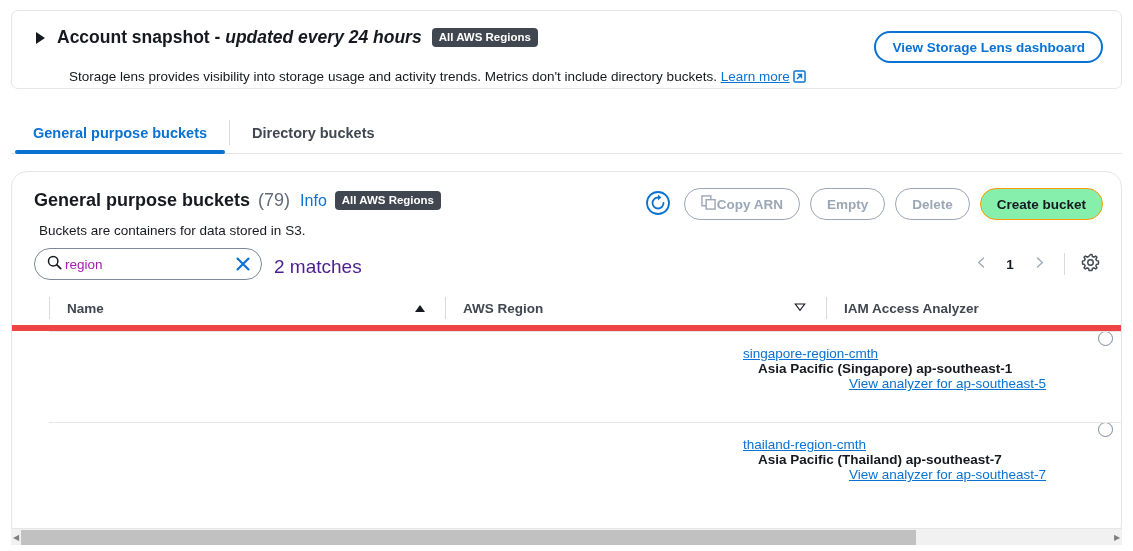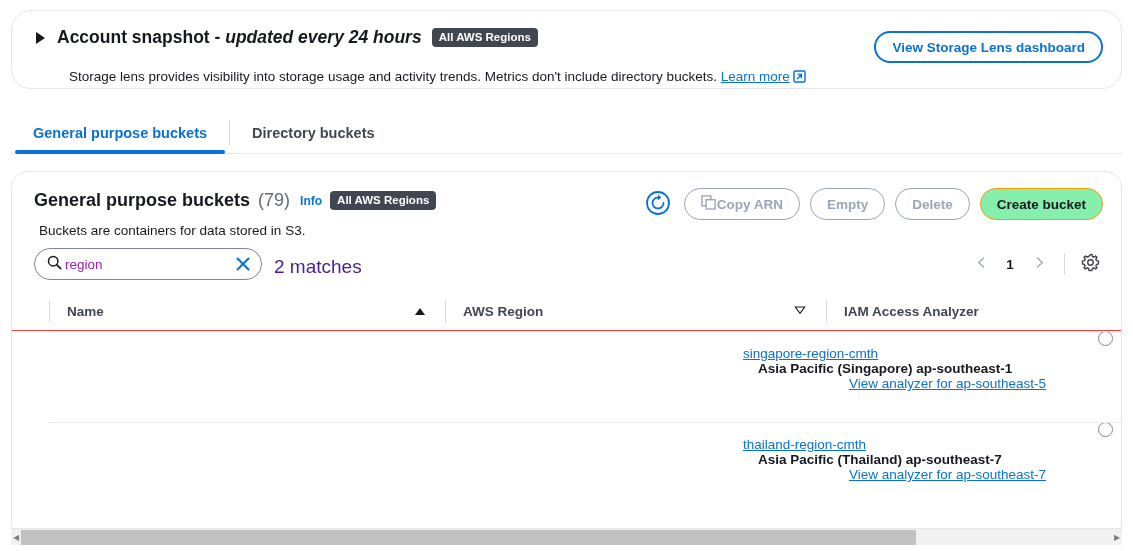--- a/index.html
+++ b/index.html
@@ -15,21 +15,21 @@
     color: #16191f;
   }
 
   
   .snapshot-card {
     position: absolute;
     left: 11px; top: 10px;
     width: 1111px; height: 79px;
     background: #ffffff;
     border: 1px solid #e4e6e8;
-    border-radius: 20px;
+    border-radius: 7px;
   }
   .snap-row1 {
     position: absolute;
     left: 24px; top: 16px;
     display: flex; align-items: center; gap: 10px;
   }
   .disclosure-tri {
     width: 0; height: 0;
     border-left: 9px solid #16191f;
     border-top: 6px solid transparent;
@@ -149,23 +149,23 @@
     font-weight: bold;
     color: #16191f;
     white-space: nowrap;
   }
   .panel-count {
     font-size: 18px;
     font-weight: normal;
     color: #5f6b7a;
   }
   .info-link {
-    font-size: 12px;
+    font-size: 16px;
     color: #0972d3;
-    font-weight: bold;
+    font-weight: normal;
     cursor: pointer;
     margin-left: 2px;
   }
   .panel-sub {
     position: absolute;
     left: 27px; top: 51px;
     font-size: 13.5px;
     color: #16191f;
     white-space: nowrap;
   }
@@ -270,22 +270,23 @@
   }
 
   
   .table {
     position: relative;
     width: 100%;
   }
   .thead {
     position: relative;
     height: 39px;
-    border-bottom: 1px solid #ef4444;
+    border-bottom: 6px solid #ef4444;
     display: flex;
+    align-items: center;
   }
   .th {
     position: relative;
     display: flex;
     align-items: center;
     height: 39px;
     font-size: 13.5px;
     font-weight: bold;
     color: #414750;
     white-space: nowrap;

